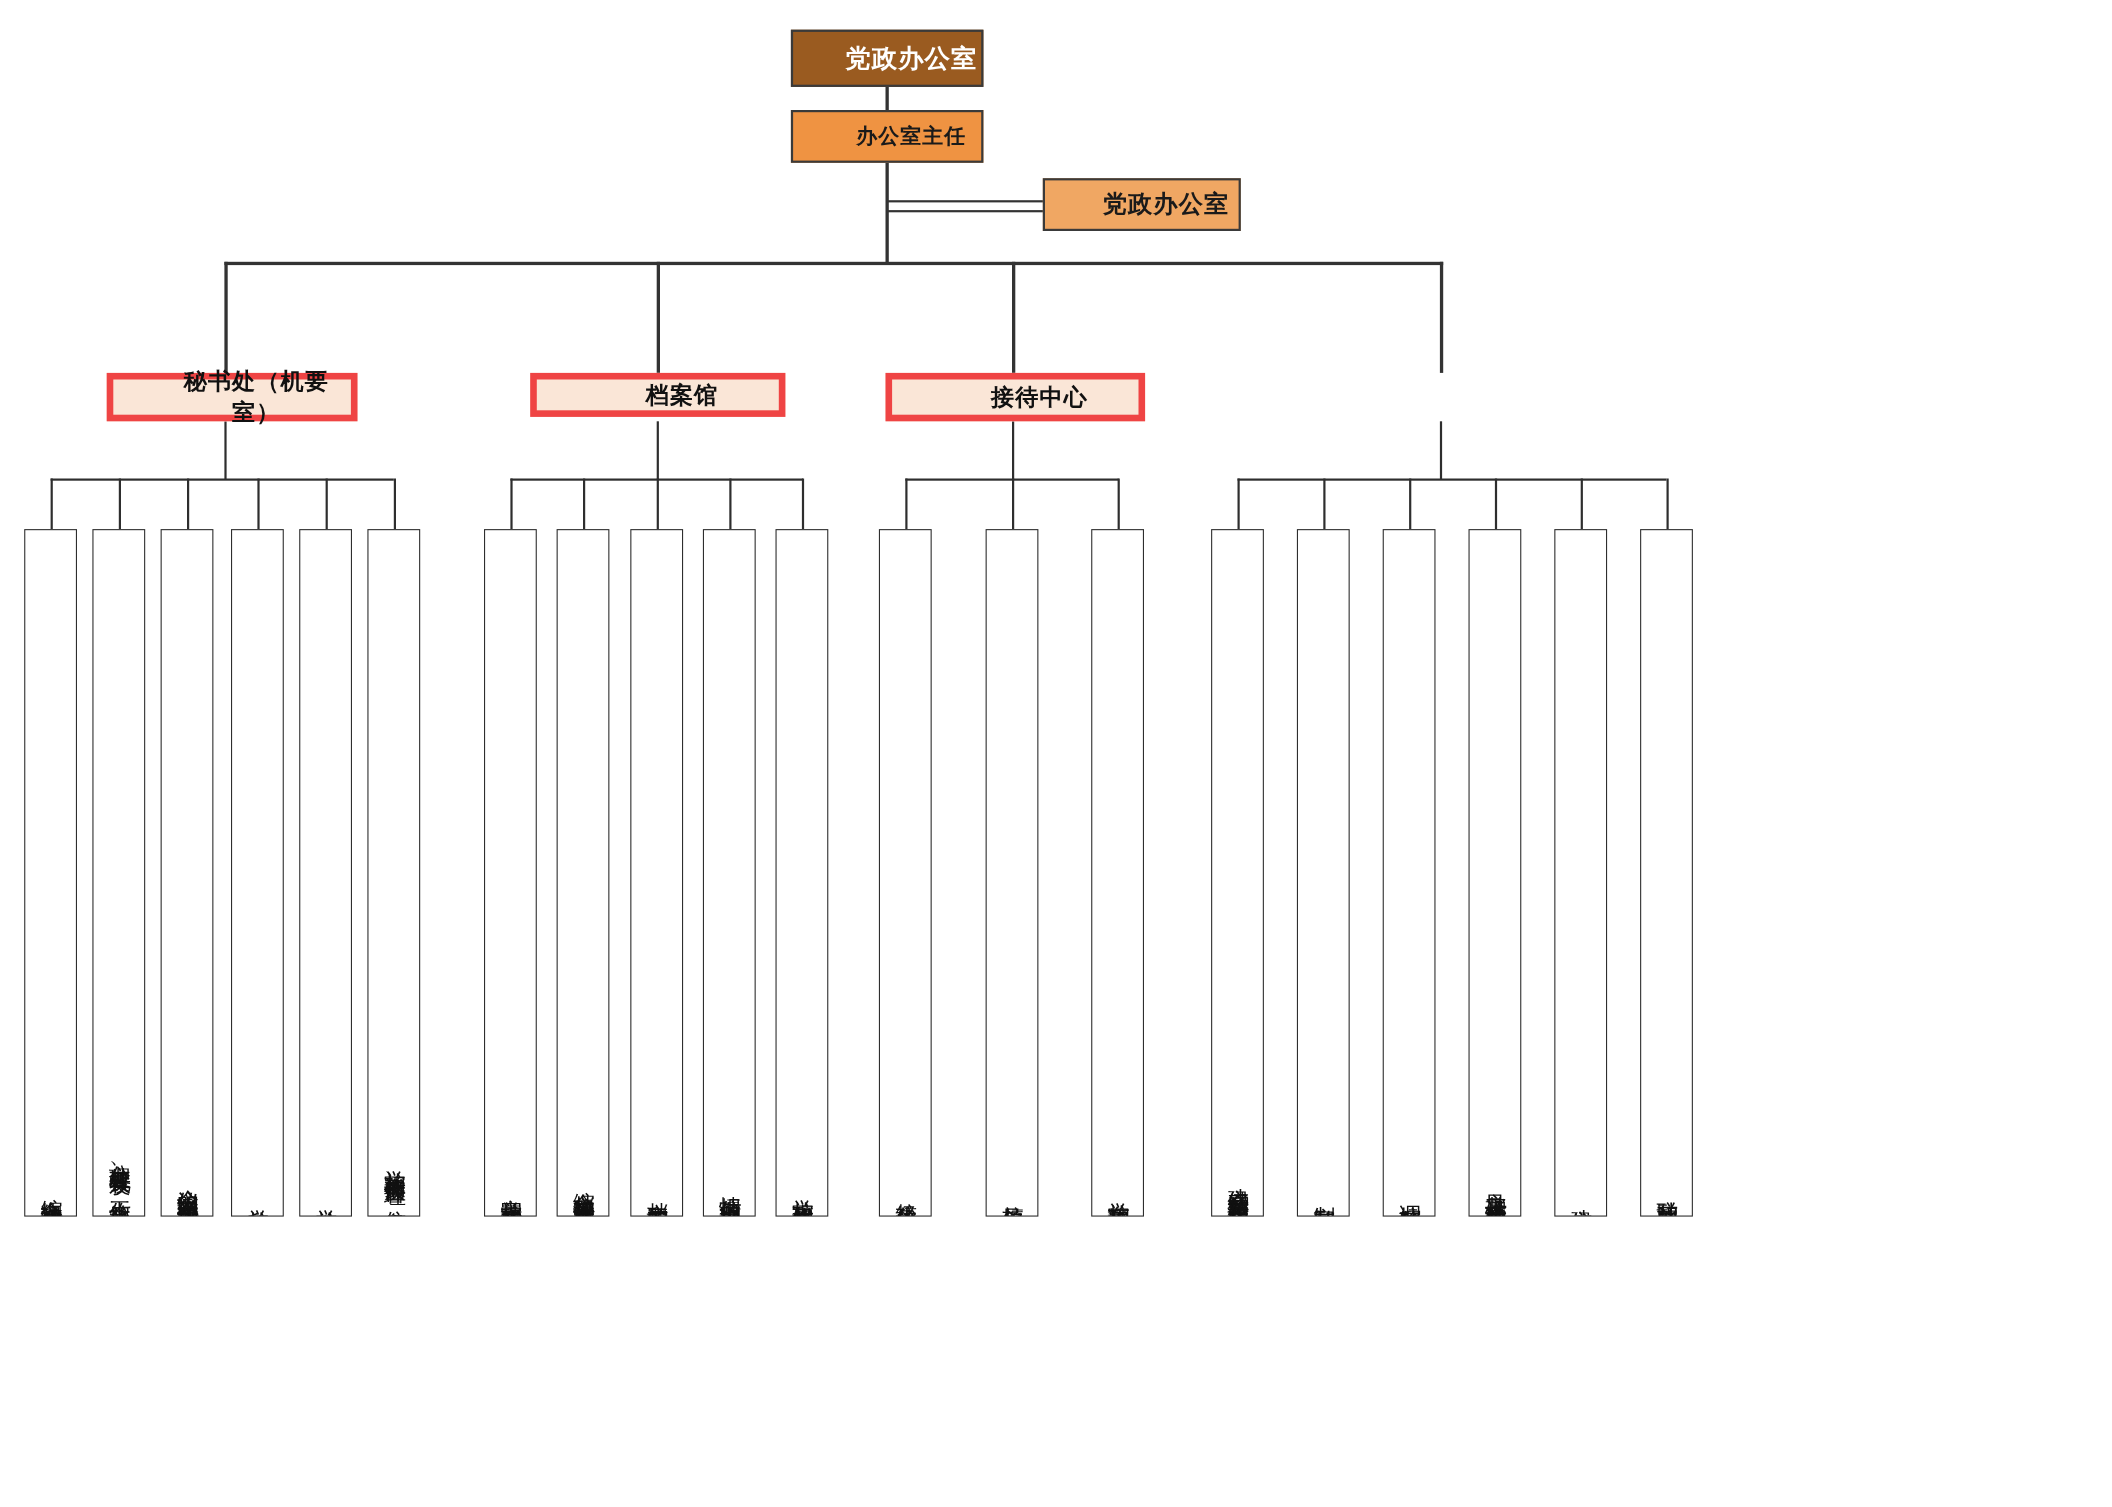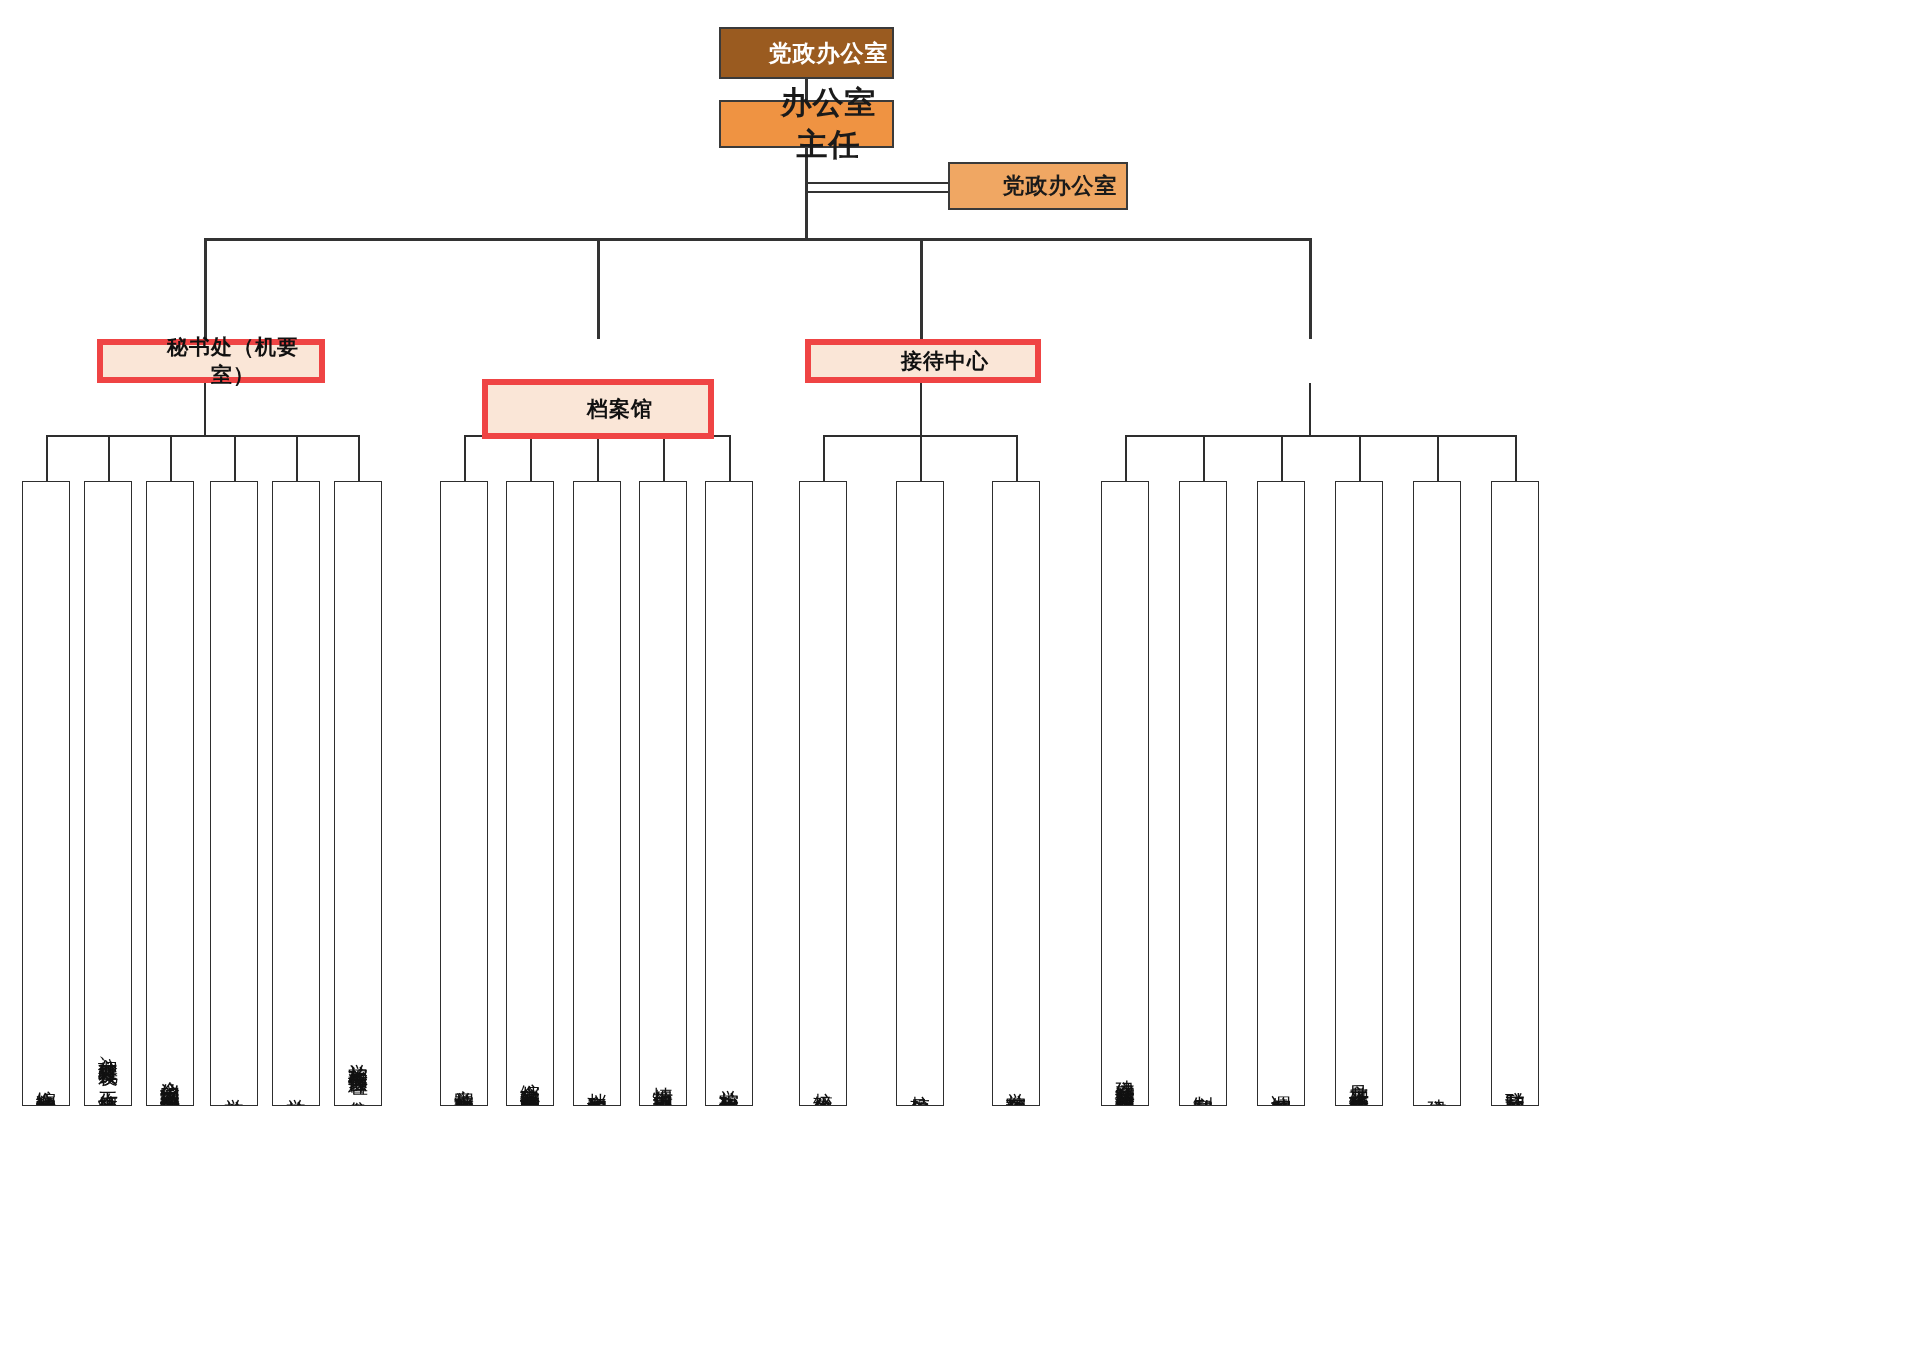--- a/index.html
+++ b/index.html
@@ -40,21 +40,21 @@
     font-weight: bold;
     font-size: 23px;
     letter-spacing: 1px;
     border-color: #3a3a3a;
   }
 
   .node.director {
     background: #ef9342;
     color: #1a1a1a;
     font-weight: bold;
-    font-size: 31px;
+    font-size: 19px;
     letter-spacing: 1px;
   }
 
   .node.deputy {
     background: #f0a763;
     color: #1a1a1a;
     font-weight: bold;
     font-size: 22px;
     letter-spacing: 1px;
   }
@@ -144,21 +144,21 @@
 
   <div class="vline" style="left:204px; top:238px; height:101px;"></div>
   <div class="vline" style="left:597px; top:238px; height:101px;"></div>
   <div class="vline" style="left:920px; top:238px; height:101px;"></div>
   <div class="vline" style="left:1309px; top:238px; height:101px;"></div>
 
   <div class="node dept" style="left:97px; top:339px; width:228px; height:44px;">
     <span>秘书处（机要室）</span>
   </div>
 
-  <div class="node dept" style="left:482px; top:339px; width:232px; height:60px;margin-top:40px;">
+  <div class="node dept" style="left:482px; top:339px; width:232px; height:40px;">
     <span>档案馆</span>
   </div>
 
   <div class="node dept" style="left:805px; top:339px; width:236px; height:44px;">
     <span>接待中心</span>
   </div>
 
 
   <div class="vline thin" style="left:204px; top:383px; height:53px;"></div>
   <div class="hline thin" style="left:46px; top:435px; width:312px; height:2px;"></div>

